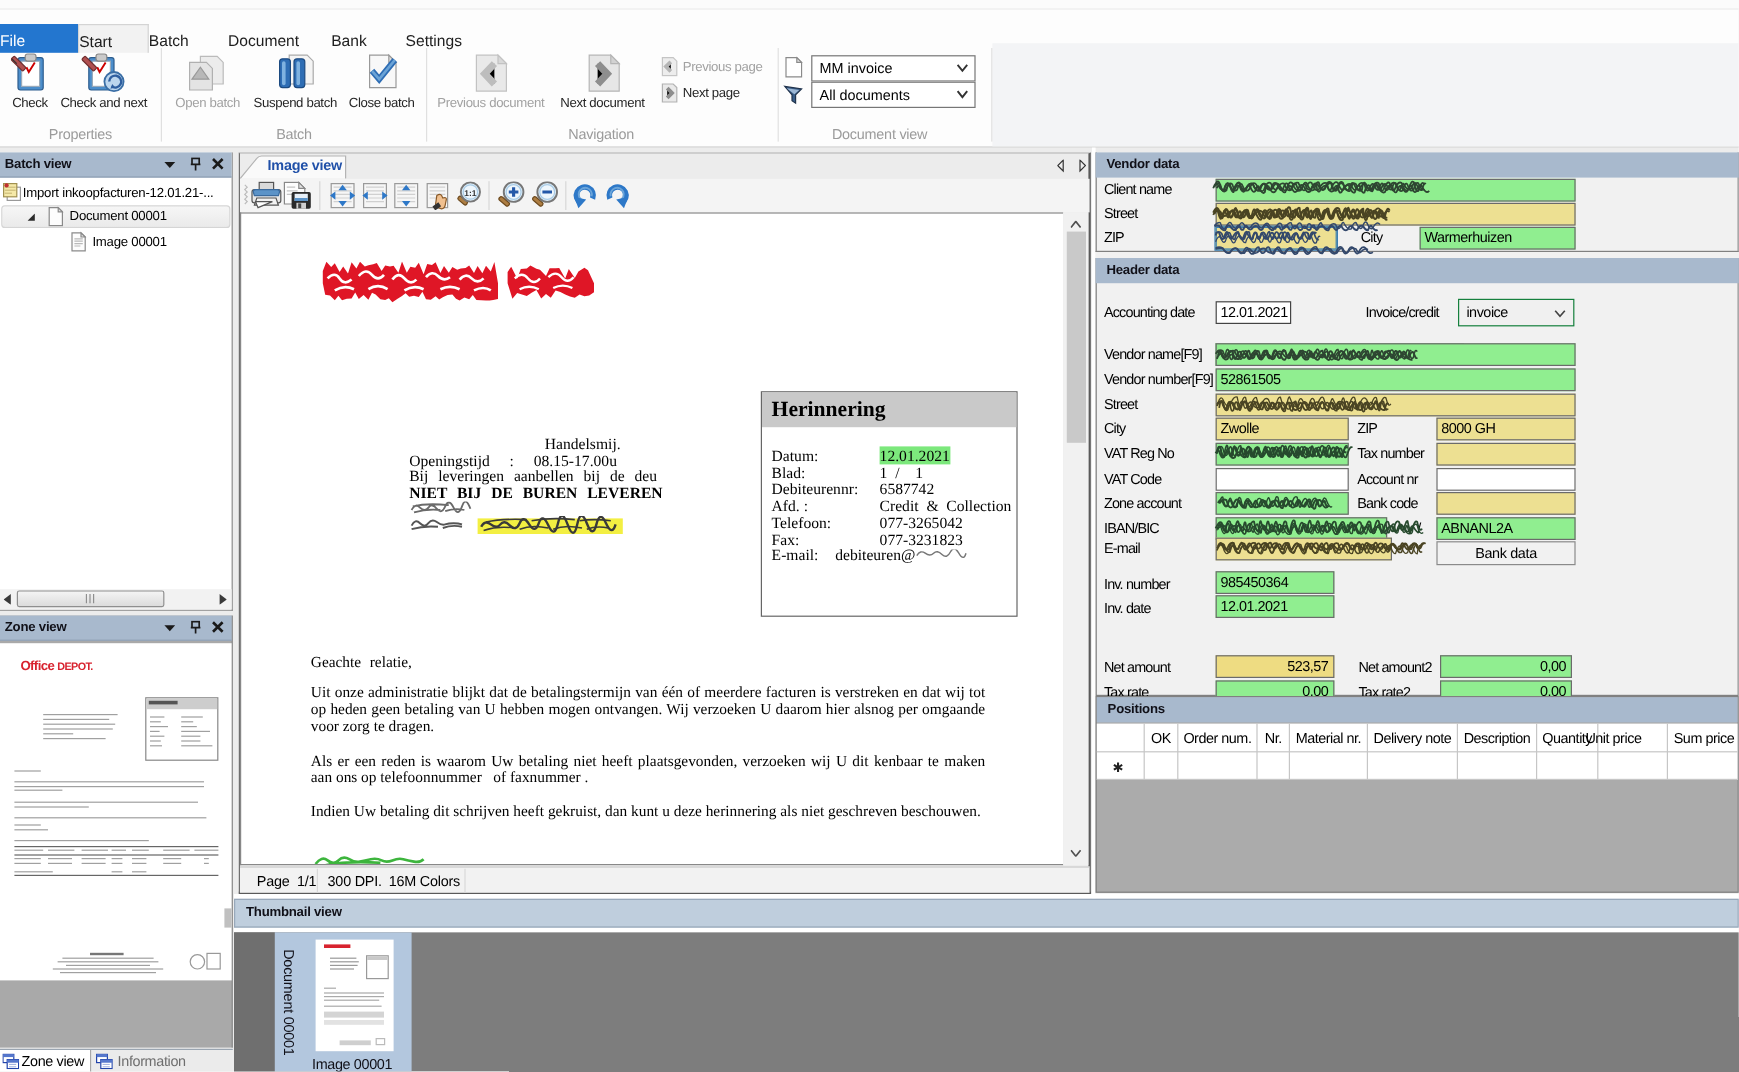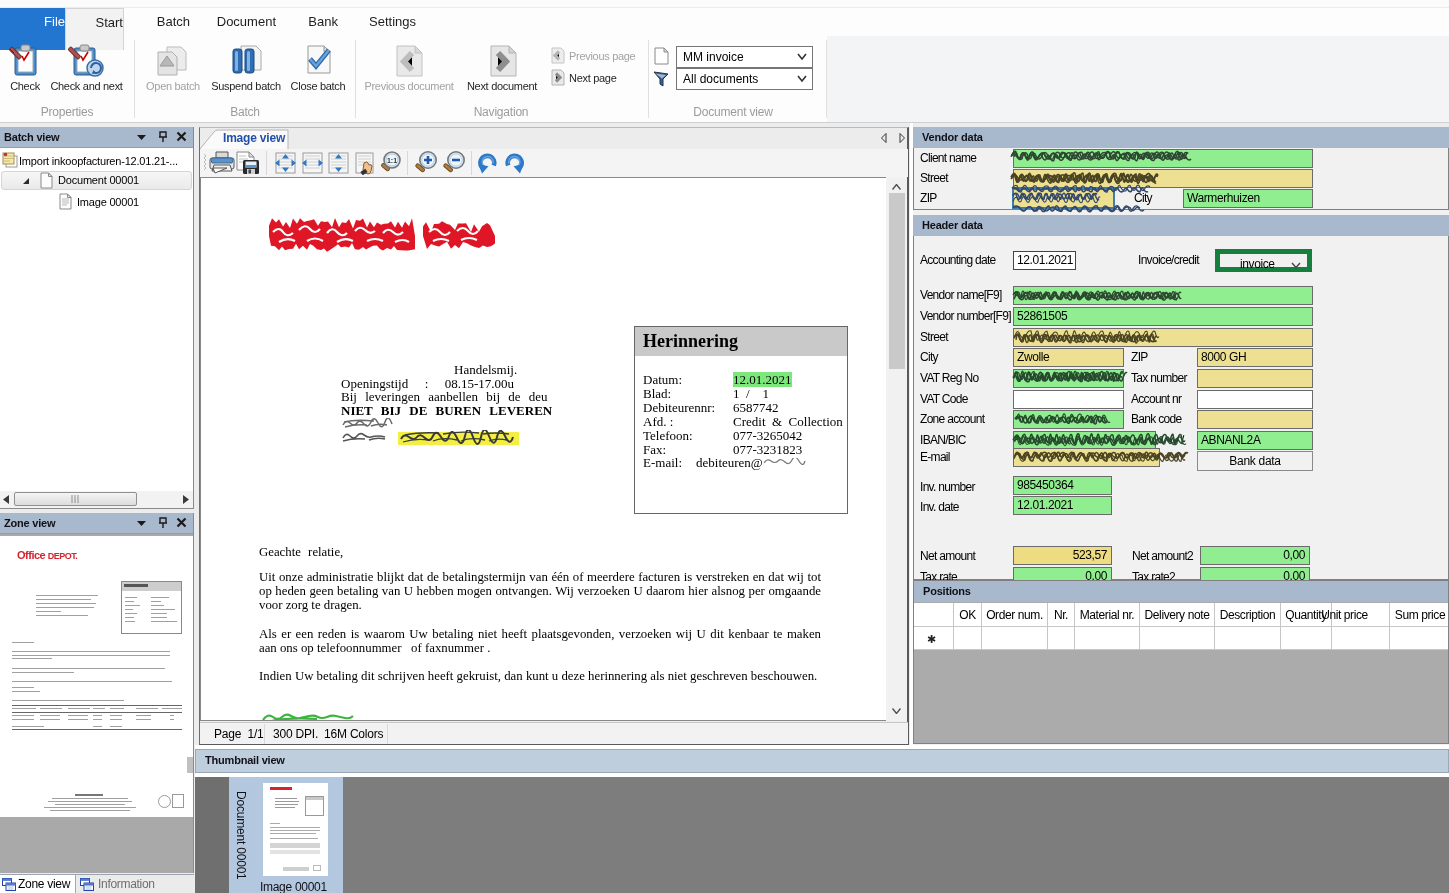--- a/index.html
+++ b/index.html
@@ -2,21 +2,21 @@
 <html><head>
 <meta charset="utf-8">
 <style>
 * { margin:0; padding:0; box-sizing:border-box; }
 html,body { width:1449px; height:893px; overflow:hidden; font-family:"Liberation Sans", sans-serif; }
 #root { position:relative; width:1449px; height:893px; background:#ececec; }
 .abs { position:absolute; }
 
 
 #top { position:absolute; left:0; top:0; width:1449px; height:123px; background:#fdfdfd; border-bottom:1px solid #d0d0d0; }
-.tab { position:absolute; top:8px; height:42px; line-height:28px; text-align:right; font-size:13px; color:#1e1e1e; }
+.tab { position:absolute; top:20px; height:24px; line-height:28px; text-align:left; font-size:13px; color:#1e1e1e; }
 .grpsep { position:absolute; top:40px; width:1px; height:78px; background:#e0e0e0; }
 .grplabel { position:absolute; top:105px; font-size:12px; color:#9b9b9b; text-align:center; letter-spacing:-0.2px; }
 .btnlabel { position:absolute; top:80px; font-size:11px; letter-spacing:-0.3px; color:#262626; text-align:center; white-space:nowrap; }
 .btnlabel.dis { color:#a2a2a2; }
 .smalllabel { position:absolute; font-size:11px; letter-spacing:-0.3px; color:#262626; white-space:nowrap; }
 .smalllabel.dis { color:#a2a2a2; }
 .combo { position:absolute; left:676px; width:137px; height:22px; border:1px solid #767676; background:#fff; font-size:12px; line-height:20px; padding-left:6px; color:#000; }
 .iconbox { position:absolute; }
 
 
@@ -512,21 +512,21 @@
         <path d="M5 52.2 Q6 48.6 8 49.9 Q10 57.8 12 54.0 Q14 47.6 15 50.0 Q17 56.7 19 54.3 Q22 47.9 24 50.3 Q26 57.5 29 54.7 Q31 47.8 33 49.6 Q34 56.5 36 54.2 Q37 48.2 39 50.1 Q41 57.8 42 53.8 Q44 47.7 46 50.8 Q48 57.8 49 54.0 Q51 48.7 53 50.5 Q55 56.6 57 54.2 Q59 48.5 61 50.0 Q62 57.0 63 55.4 Q65 47.3 66 51.1 Q68 57.7 70 54.8 Q72 48.6 73 51.0 Q75 57.0 77 54.0 Q79 47.7 82 50.5 Q83 56.7 84 54.7 Q86 47.7 89 50.5 " stroke="#33486b" stroke-width="1.6" fill="none"></path>
         <path d="M5 62.8 Q8 60.9 11 62.9 Q14 68.2 17 66.6 Q20 61.4 23 63.5 Q26 69.2 28 66.2 Q30 60.8 32 63.0 Q34 69.1 37 67.2 Q39 61.4 41 62.0 Q43 69.3 46 66.0 Q48 59.8 50 62.8 Q52 69.2 54 67.0 Q56 60.9 58 62.2 Q61 68.5 63 67.2 Q66 61.3 68 62.8 Q70 69.6 73 67.2 Q75 60.4 78 62.6 Q80 69.6 83 67.1 Q86 60.7 89 61.8 Q92 68.8 94 66.2 Q96 59.9 99 62.9 Q102 68.5 105 67.3 Q107 60.8 110 62.0 Q112 69.6 115 66.2 Q117 60.0 120 62.8 Q122 68.7 124 66.8 Q127 59.8 130 62.7 Q133 69.0 136 66.1 " stroke="#33486b" stroke-width="1.4" fill="none"></path>
         <path d="M5 63.5 Q8 62.2 11 63.0 Q14 67.8 17 66.4 Q20 61.3 23 63.2 Q26 67.6 29 66.9 Q32 61.6 34 64.0 Q37 68.1 40 66.3 Q43 62.2 46 63.2 Q49 67.7 53 66.8 Q55 62.0 57 63.6 Q60 68.5 63 66.3 Q65 62.2 68 63.6 Q71 67.5 73 66.0 Q76 62.4 79 63.1 Q82 68.4 84 65.9 Q87 61.6 90 64.0 Q92 67.5 94 67.1 Q97 61.9 101 63.7 Q103 67.8 106 66.8 Q109 61.7 111 63.1 Q113 67.6 115 66.4 Q118 61.4 122 63.5 Q124 67.6 126 66.1 Q129 62.0 132 64.0 " stroke="#33486b" stroke-width="1.4" fill="none"></path>
       </svg>
 
   <div class="abs" style="left:0;top:88px;width:536px;height:365px;border:1px solid #808080;background:#f1f1f1;"></div>
   <div class="panelhdr2" style="left:0;top:88px;width:556px;">Header data</div>
   <div class="flabel" style="left:7px;top:124px;">Accounting date</div>
   <div class="field" style="left:100px;top:124px;width:63px;border-color:#444;">12.01.2021</div>
   <div class="flabel" style="left:225px;top:124px;">Invoice/credit</div>
-  <div class="abs" style="left:302px;top:122px;width:97px;height:23px;background:#f0f0f0;border:5px solid #15803d;font-size:12px;letter-spacing:-0.4px;line-height:21px;padding-left:20px;">invoice
+  <div class="abs" style="left:302px;top:122px;width:97px;height:23px;background:#f0f0f0;border:1px solid #15803d;font-size:12px;letter-spacing:-0.4px;line-height:21px;padding-left:6px;">invoice
     <svg style="position:absolute;right:6px;top:8px;" width="10" height="7" viewBox="0 0 10 7">
           <path d="M1 1 L5 5.5 L9 1" stroke="#444" stroke-width="1.4" fill="none"></path>
         </svg>
   </div>
 
   <div class="flabel" style="left:7px;top:159px;">Vendor name[F9]</div>
   <div class="field fgreen" style="left:100px;top:159px;width:207px;"></div>
   <div class="field fgreen" style="left:100px;top:159px;width:300px;"></div>
   <div class="flabel" style="left:7px;top:180px;">Vendor number[F9]</div>
   <div class="field fgreen" style="left:100px;top:180px;width:300px;">52861505</div>

